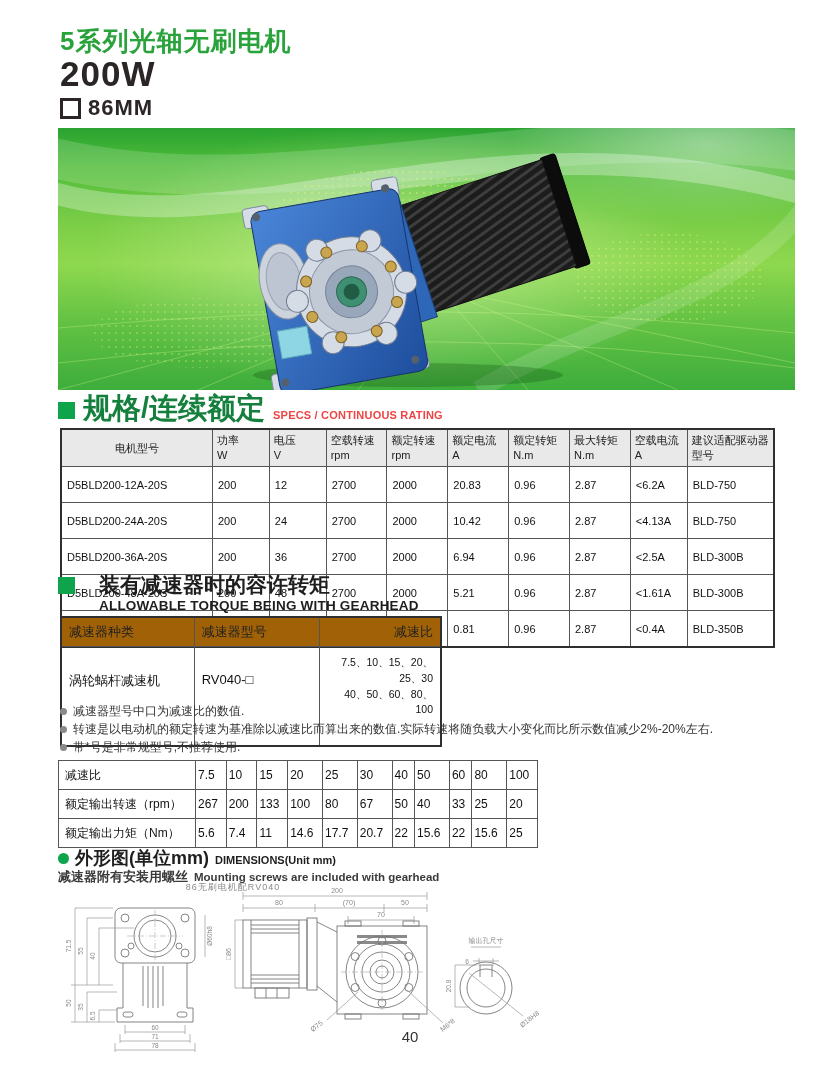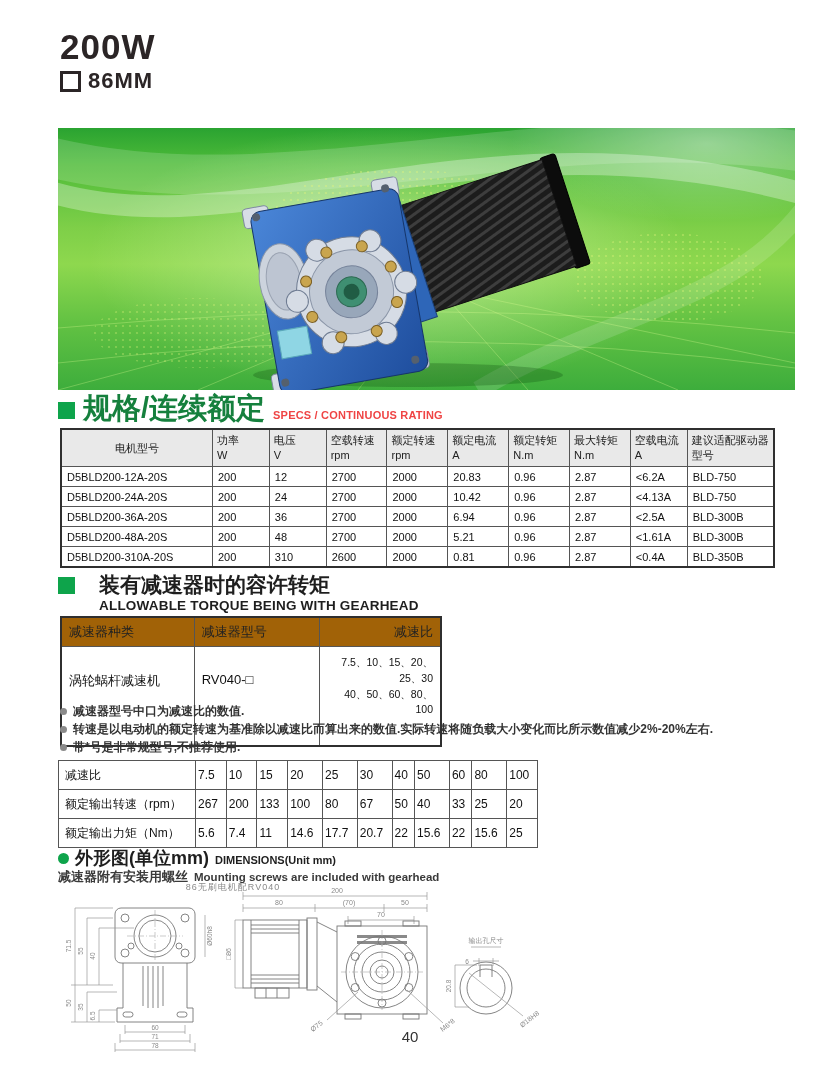--- a/index.html
+++ b/index.html
@@ -33,32 +33,32 @@
 
   
   table{border-collapse:collapse;}
   .spec-table{position:absolute;left:60px;top:428px;width:715px;font-size:11px;
               border:2px solid #2f2f2f;}
   .spec-table th,.spec-table td{border:1px solid #555;}
   .spec-table th{background:#e9e9e9;font-weight:normal;text-align:left;
                  padding:3px 4px;height:30px;vertical-align:middle;line-height:1.35;}
   .spec-table th.c{text-align:center;}
   .spec-table th span{display:block;}
-  .spec-table td{padding:0 5px;height:19px;text-align:left;color:#111;}
+  .spec-table td{padding:8px 5px;height:19px;text-align:left;color:#111;}
 
   .gear-table{position:absolute;left:60px;top:616px;width:382px;font-size:13px;
               border:2px solid #2f2f2f;}
   .gear-table th,.gear-table td{border:1px solid #555;}
   .gear-table th{font-weight:normal;text-align:left;padding:4px 7px;height:20px;background:#a16207;}
   .gear-table th.r{text-align:right;}
   .gear-table td{vertical-align:top;padding:25px 7px;height:48px;color:#111;}
   .gear-table td.ratios{font-size:10.5px;text-align:right;line-height:1.5;padding-top:8px;}
 
   .notes{position:absolute;left:60px;top:702px;width:720px;}
-  .note{display:flex;align-items:flex-start;gap:6px;font-size:12px;color:#333;line-height:18px;font-weight:bold;}
+  .note{display:flex;align-items:flex-start;gap:6px;font-size:12px;color:#333;line-height:18px;}
   .note-dot{width:7px;height:7px;border-radius:50%;background:#8a8a8a;flex:0 0 auto;margin-top:6px;}
 
   .ratio-table{position:absolute;left:58px;top:760px;width:480px;font-size:12px;
                border:1.5px solid #3a3a3a;}
   .ratio-table td{border:1px solid #555;height:26px;text-align:left;color:#111;padding:1px 2px;}
   .ratio-table td.lbl{text-align:left;padding-left:6px;width:128px;}
 
   
   .dims-head{position:absolute;left:58px;top:846px;display:flex;align-items:baseline;gap:6px;}
   .green-dot{width:11px;height:11px;border-radius:50%;background:#0ea44b;align-self:center;}
@@ -76,20 +76,21 @@
 
   .page-num{position:absolute;left:0;right:0;top:1028px;text-align:center;
             font-size:15px;color:#333;}
 </style>
 </head>
 <body>
 
 <div class="page">
 
   <div class="header">
+    <div class="series-title">5系列光轴无刷电机</div>
     <div class="power">200W</div>
     <div class="size-row">
       <span class="size-square"></span>
       <span class="size-label">86MM</span>
     </div>
   </div>
 
   <div class="banner">
     <svg width="737" height="262" viewBox="0 0 737 262">
       <defs>

